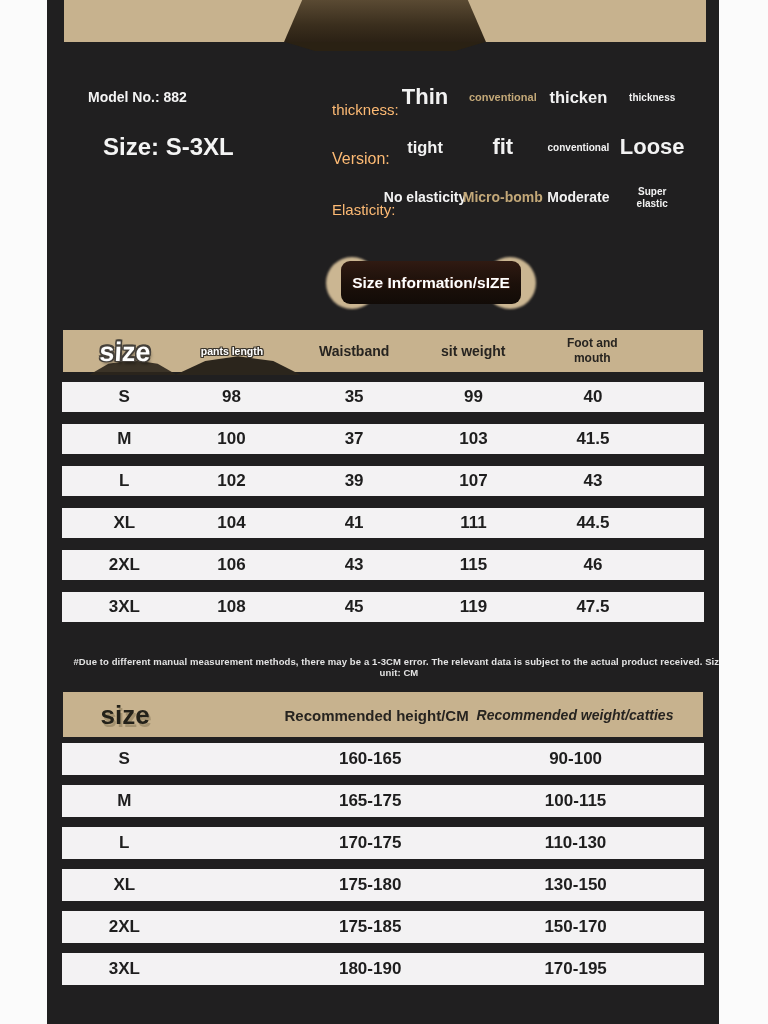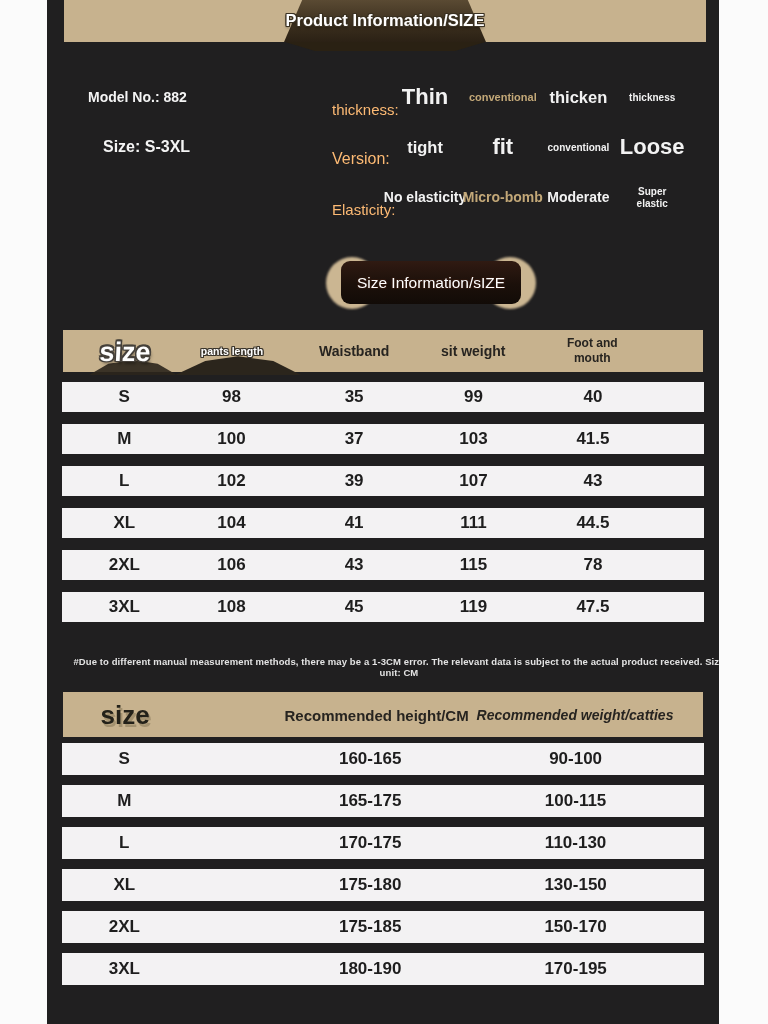--- a/index.html
+++ b/index.html
@@ -31,21 +31,21 @@
     position:absolute; left:0; top:50%; width:100%; transform:translateY(-52%);
     margin:0; text-align:center; color:#ffffff; font-size:16.5px; font-weight:700;
     text-shadow:-1px -1px 0 #3a3122,0 -1px 0 #3a3122,1px -1px 0 #3a3122,-1px 0 0 #3a3122,
                 1px 0 0 #3a3122,-1px 1px 0 #3a3122,0 1px 0 #3a3122,1px 1px 0 #3a3122,0 2px 3px rgba(0,0,0,.45);
   }
 
   
   .info-left { position:absolute; left:18px; top:72px; width:262px; }
   .info-row { height:50px; display:flex; align-items:center; color:#f4f4f4; font-weight:700; }
   .info-row.model  { font-size:14px; padding-left:23px; }
-  .info-row.sizes  { font-size:16px; padding-left:38px; }
+  .info-row.sizes  { font-size:24px; padding-left:38px; }
   .info-row.colorline { font-size:13.5px; padding-left:23px; }
 
   .specs { position:absolute; left:283px; top:72px; width:360px; }
   .spec-row { position:relative; height:50px; }
   .spec-label {
     position:absolute; left:2px; top:50%; transform:translateY(-50%);
     color:#fdba74; font-weight:400; font-size:15px; white-space:nowrap;margin-top:12px;
   }
   .spec-row.r1 .spec-label { font-size:16px; }
   .opt {
@@ -64,21 +64,21 @@
     position:absolute; top:0; width:52px; height:52px; border-radius:50%;
     background:#cbb692; filter:blur(1.2px);
   }
   .rib-circle.left{left:0} .rib-circle.right{right:0}
   .rib-bar {
     position:absolute; left:15px; right:15px; top:4px; height:43px; border-radius:9px;
     background:linear-gradient(180deg,#301a12 0%,#1b100a 55%,#120b07 100%);
     display:flex; align-items:center; justify-content:center;
   }
   .rib-title {
-    color:#fff; font-weight:400; font-size:15.5px;
+    color:#fff; font-weight:700; font-size:15.5px;
     text-shadow:-1px -1px 0 #2b160d,0 -1px 0 #2b160d,1px -1px 0 #2b160d,-1px 0 0 #2b160d,
                 1px 0 0 #2b160d,-1px 1px 0 #2b160d,0 1px 0 #2b160d,1px 1px 0 #2b160d;
   }
 
   
   .thead { position:absolute; left:16px; width:640px; background:#c7b28e; }
   .t1-header { top:330px; height:42px; }
   .t2-header { top:692px; height:45px; }
   .mound { position:absolute; background:#2b251c; }
   .mound.m-size  { left:26px;  bottom:-3px; width:88px;  height:15px; opacity:.9;
@@ -124,21 +124,20 @@
     text-align:center; color:#e3e3e3; font-size:9.5px; font-weight:600; letter-spacing:0.1px;
   }
 </style>
 </head>
 <body>
 
 <div class="panel">
 
   <header class="top-banner">
     <div class="banner-ribbon"></div>
-    <h1 class="banner-title">Product Information/SIZE</h1>
   </header>
   <div class="banner-fold" style="position: absolute; left: 338px;"></div>
 
   <section class="info-left">
     <div class="info-row model">Model No.: 882</div>
     <div class="info-row sizes">Size: S-3XL</div>
   </section>
 
   <section class="specs" id="specs">
       <div class="spec-row r0">
@@ -208,21 +207,21 @@
         <span class="tcell tc1">104</span>
         <span class="tcell tc2">41</span>
         <span class="tcell tc3">111</span>
         <span class="tcell tc4">44.5</span>
       </div>
       <div class="trow">
         <span class="tcell tc0">2XL</span>
         <span class="tcell tc1">106</span>
         <span class="tcell tc2">43</span>
         <span class="tcell tc3">115</span>
-        <span class="tcell tc4">78</span>
+        <span class="tcell tc4">46</span>
       </div>
       <div class="trow">
         <span class="tcell tc0">3XL</span>
         <span class="tcell tc1">108</span>
         <span class="tcell tc2">45</span>
         <span class="tcell tc3">119</span>
         <span class="tcell tc4">47.5</span>
       </div>
     </div>
 

